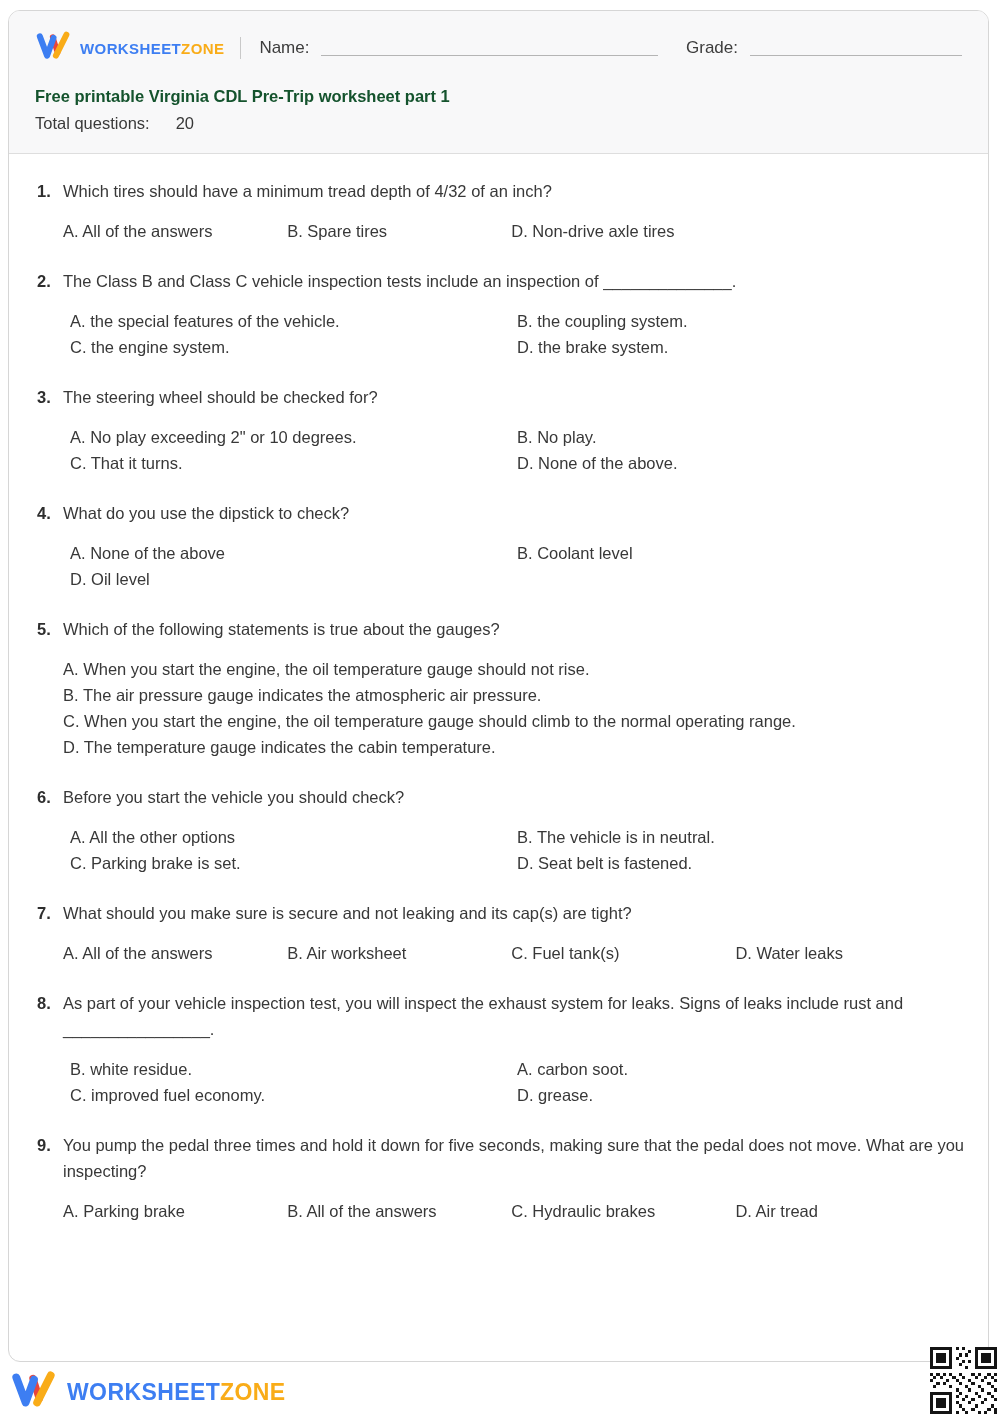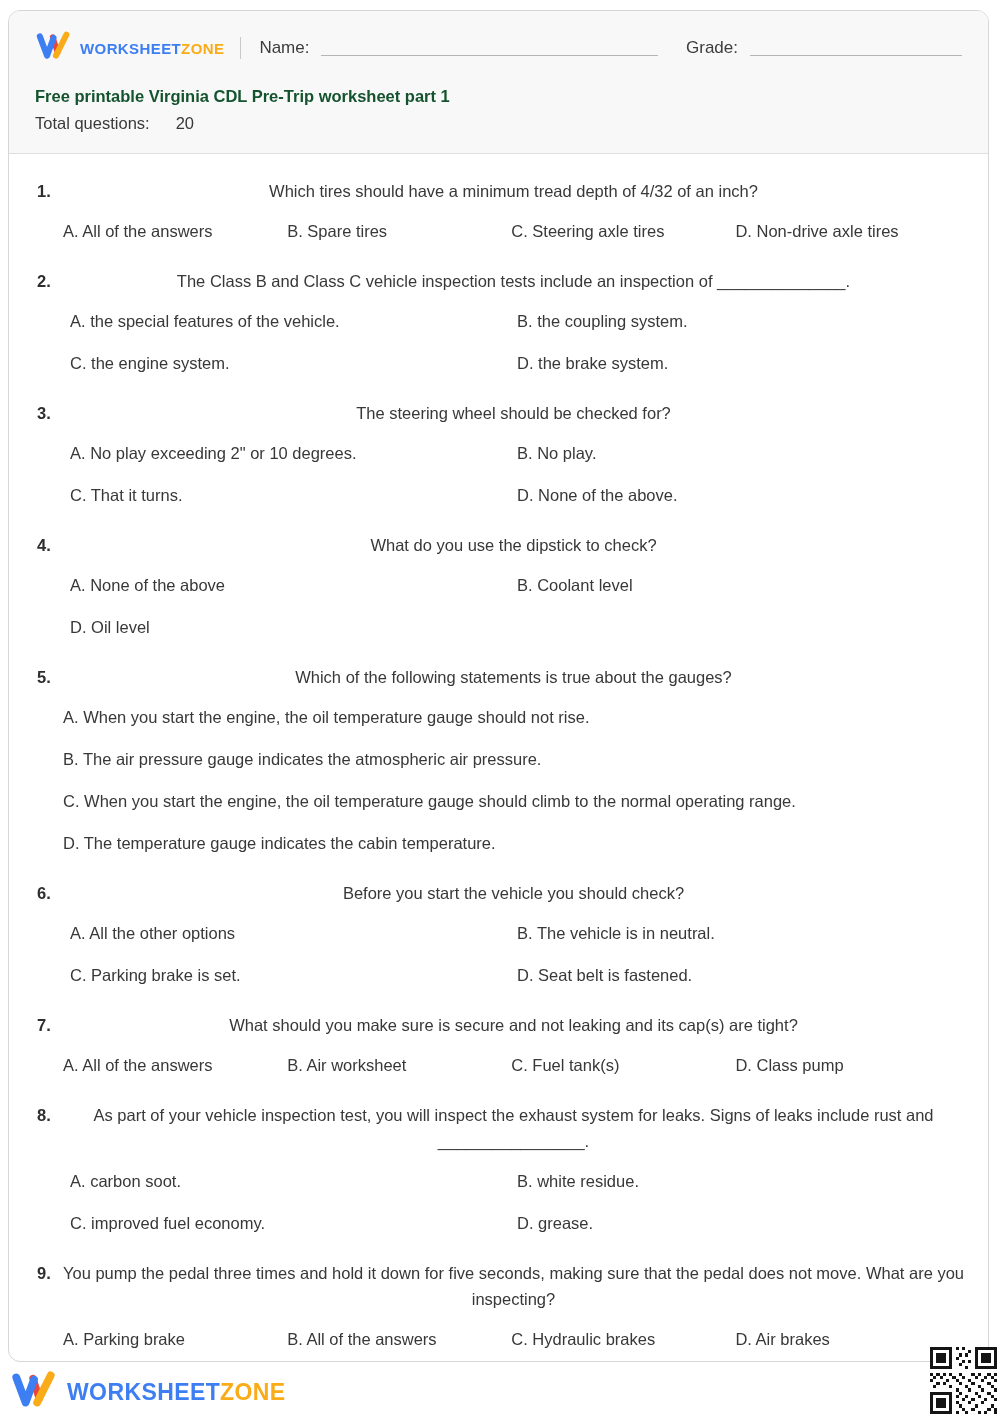--- a/index.html
+++ b/index.html
@@ -32,22 +32,22 @@
   .grade-line{width:212px;margin-left:12px;}
   .title-block{margin-top:20px;}
   .ws-title{font-weight:bold;font-size:16.5px;color:#14532d;}
   .total-row{margin-top:8px;padding-bottom:20px;font-size:16.5px;display:flex;}
   .total-label{color:#3a3a3a;text-align:center;}
   .total-value{margin-left:26px;}
   .card-body{padding:24px 24px 0 28px;font-size:16.5px;}
   .question{margin-bottom:24px;}
   .q-head{display:flex;line-height:26px;margin-bottom:14px;}
   .q-num{width:26px;flex-shrink:0;font-weight:bold;color:#2e2e2e;}
-  .q-text{flex:1;text-align:center;}
-  .opts{display:grid;row-gap:16px;margin-left:26px;line-height:26px;}
+  .q-text{flex:1;}
+  .opts{display:grid;row-gap:0;margin-left:26px;line-height:26px;}
   .cols-4{grid-template-columns:1fr 1fr 1fr 1.02fr;}
   .cols-2{grid-template-columns:1fr 1fr;margin-left:33px;}
   .cols-1{grid-template-columns:1fr;}
   .opt{white-space:nowrap;}
   .cols-1 .opt, .cols-2 .opt{white-space:normal;}
   .footer-logo{position:absolute;left:10px;top:1368px;display:flex;align-items:center;gap:9px;}
   .footer-brand-text{font-weight:bold;font-size:23px;letter-spacing:.4px;white-space:nowrap;}
   .scan-text{position:absolute;top:1429px;right:86px;font-size:26px;color:#1f1f1f;letter-spacing:.5px;white-space:nowrap;}
   .qr{position:absolute;left:930px;top:1347px;width:67px;height:67px;}
   .logo-mark-sm{width:37px;height:34px;}
@@ -92,21 +92,20 @@
   <div class="card-body">
 
     <div class="question">
       <div class="q-head">
         <span class="q-num">1.</span>
         <span class="q-text">Which tires should have a minimum tread depth of 4/32 of an inch?</span>
       </div>
       <div class="opts cols-4">
         <span class="opt">A. All of the answers</span>
         <span class="opt">B. Spare tires</span>
-        <span class="opt">C. Steering axle tires</span>
         <span class="opt">D. Non-drive axle tires</span>
       </div>
     </div>
 
     <div class="question">
       <div class="q-head">
         <span class="q-num">2.</span>
         <span class="q-text">The Class B and Class C vehicle inspection tests include an inspection of ______________.</span>
       </div>
       <div class="opts cols-2">
@@ -170,47 +169,47 @@
 
     <div class="question">
       <div class="q-head">
         <span class="q-num">7.</span>
         <span class="q-text">What should you make sure is secure and not leaking and its cap(s) are tight?</span>
       </div>
       <div class="opts cols-4">
         <span class="opt">A. All of the answers</span>
         <span class="opt">B. Air worksheet</span>
         <span class="opt">C. Fuel tank(s)</span>
-        <span class="opt">D. Class pump</span>
+        <span class="opt">D. Water leaks</span>
       </div>
     </div>
 
     <div class="question">
       <div class="q-head">
         <span class="q-num">8.</span>
         <span class="q-text">As part of your vehicle inspection test, you will inspect the exhaust system for leaks. Signs of leaks include rust and ________________.</span>
       </div>
       <div class="opts cols-2">
+        <span class="opt">B. white residue.</span>
         <span class="opt">A. carbon soot.</span>
-        <span class="opt">B. white residue.</span>
         <span class="opt">C. improved fuel economy.</span>
         <span class="opt">D. grease.</span>
       </div>
     </div>
 
     <div class="question">
       <div class="q-head">
         <span class="q-num">9.</span>
         <span class="q-text">You pump the pedal three times and hold it down for five seconds, making sure that the pedal does not move. What are you inspecting?</span>
       </div>
       <div class="opts cols-4">
         <span class="opt">A. Parking brake</span>
         <span class="opt">B. All of the answers</span>
         <span class="opt">C. Hydraulic brakes</span>
-        <span class="opt">D. Air brakes</span>
+        <span class="opt">D. Air tread</span>
       </div>
     </div>
 
   </div>
 </div>
 
 <div class="footer-logo">
   <span>
     <svg class="logo-mark-lg" viewBox="0 0 46 42" fill="none">
       <path class="stroke-red" d="M22,10 L28,29" stroke-width="7" stroke-linecap="round"></path>

